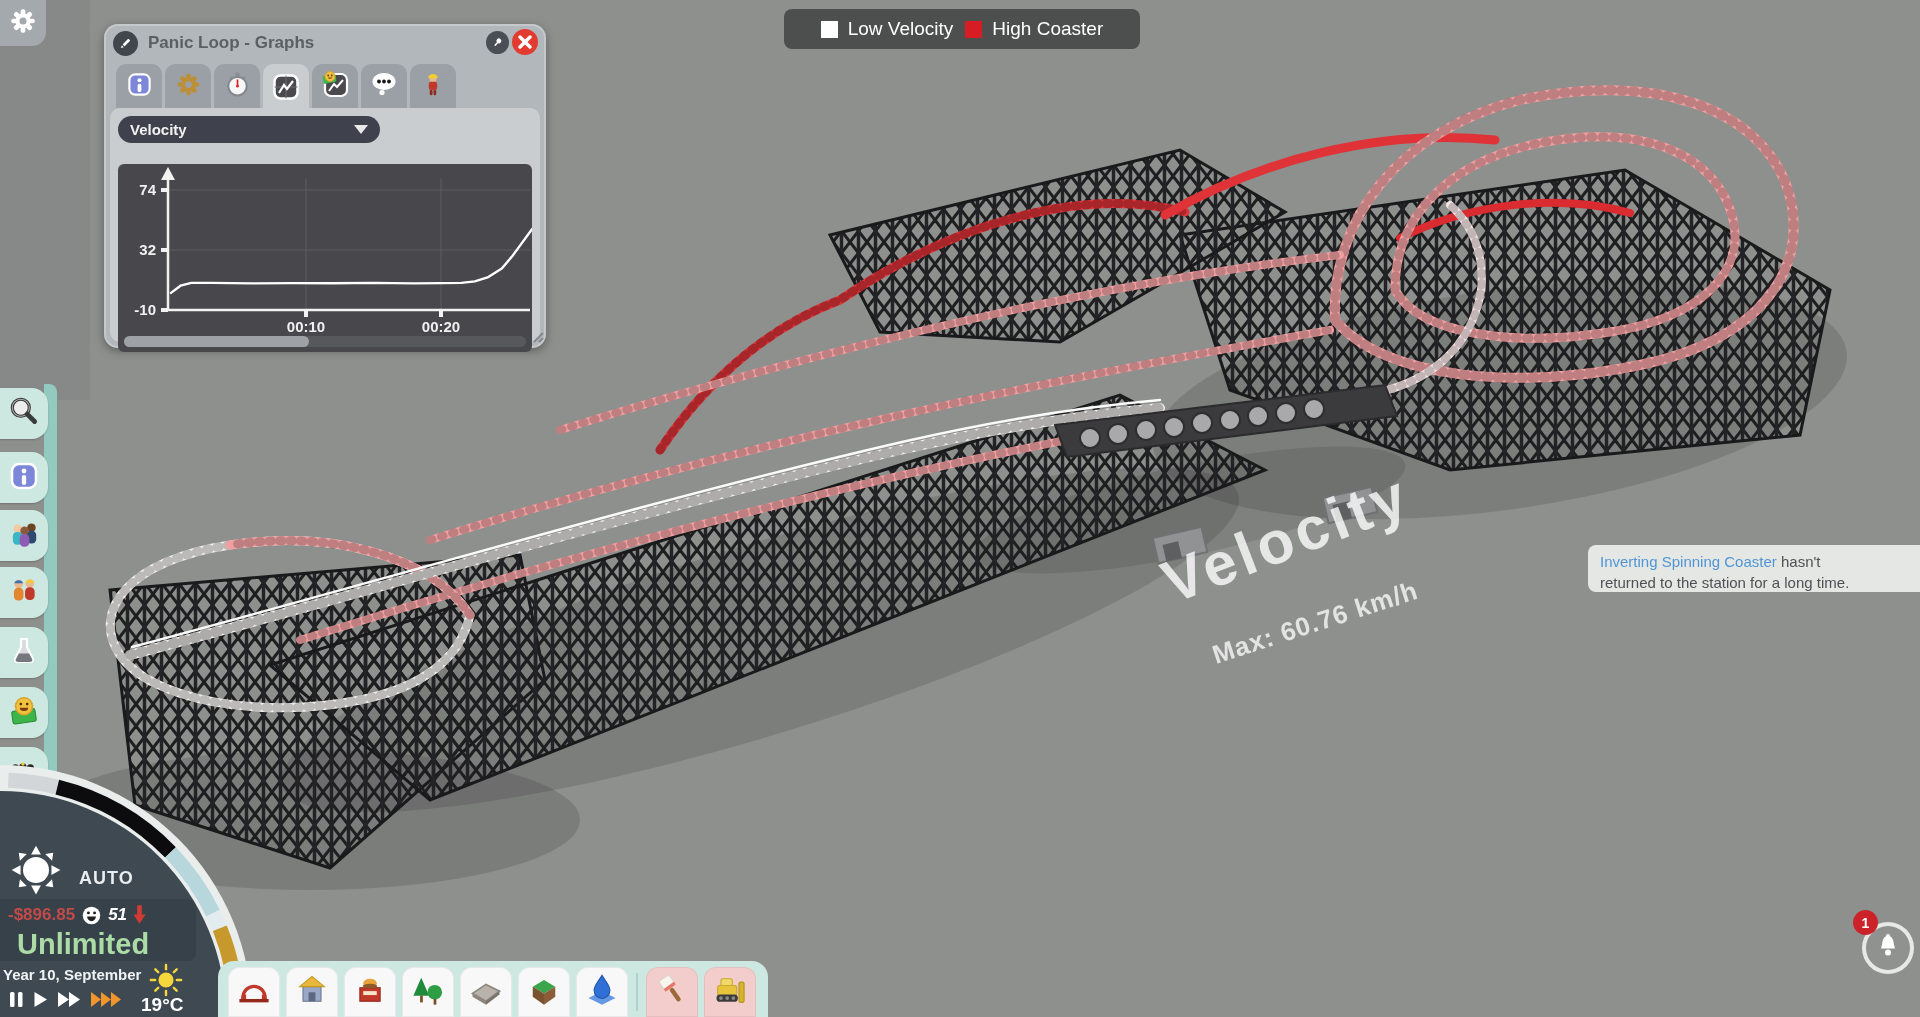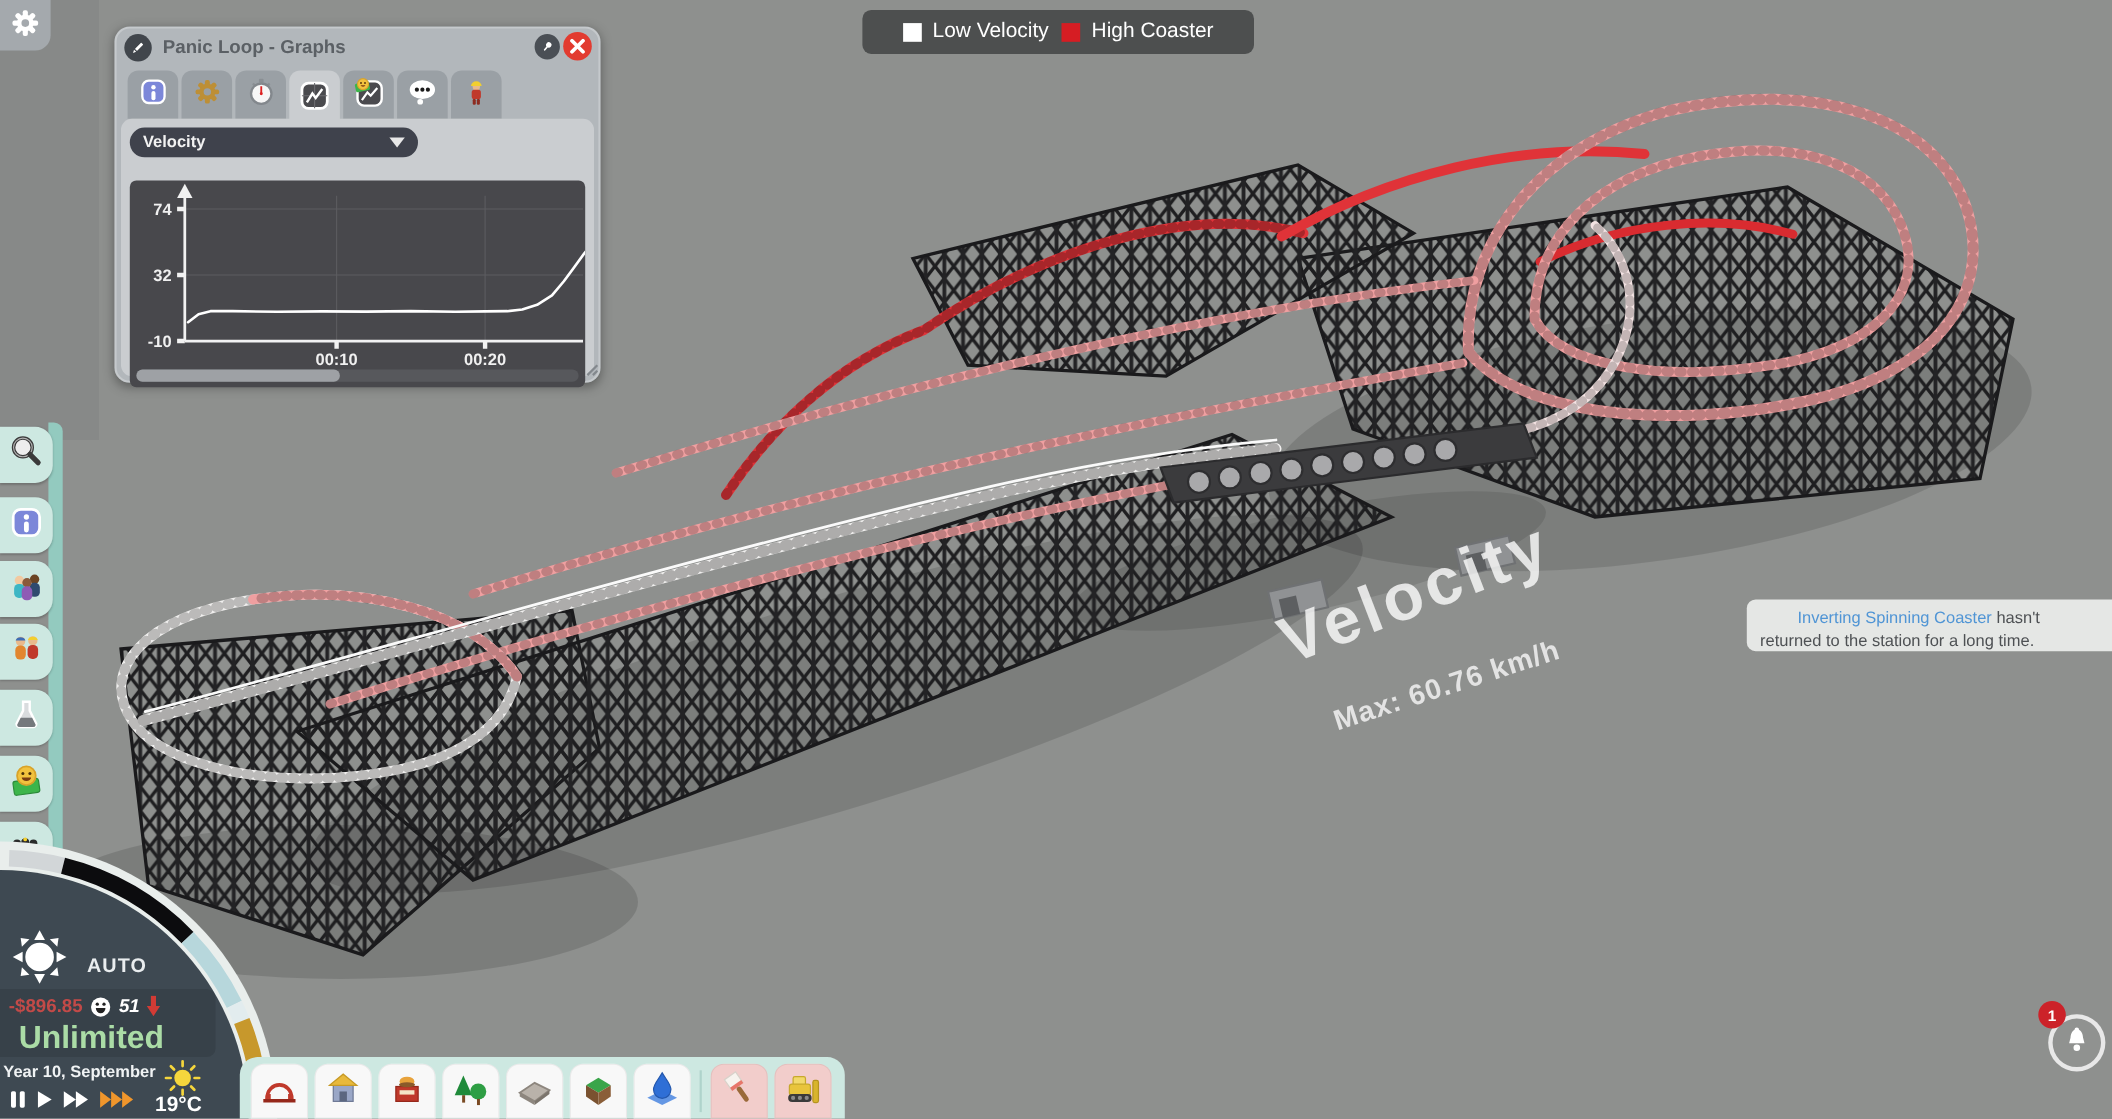--- a/index.html
+++ b/index.html
@@ -73,21 +73,21 @@
   .legend-swatch.high{background:#d61d23;}
   .legend-label{color:#fff;font-size:19px;font-weight:500;}
 
   
   #ride-alert{
     position:absolute;left:1588px;top:545px;width:332px;height:47px;
     background:rgba(232,234,232,0.96);border-radius:8px 0 0 8px;
     padding:6px 10px 0 12px;box-sizing:border-box;
     font-size:15px;line-height:1.42;color:#4e5154;cursor:pointer;
   }
-  #ride-alert .ride-name{color:#5095d5;margin-left:34px;}
+  #ride-alert .ride-name{color:#5095d5;}
 
   
   #sidebar-rail{position:absolute;left:44px;top:384px;width:13px;height:432px;background:#93cabf;border-radius:0 8px 8px 0;}
   .side-btn{
     position:absolute;left:0;width:48px;height:51px;background:#cde8e1;
     border-radius:0 16px 16px 0;display:flex;align-items:center;justify-content:center;cursor:pointer;
     box-shadow:0 1px 2px rgba(0,0,0,0.2);
   }
 
   

